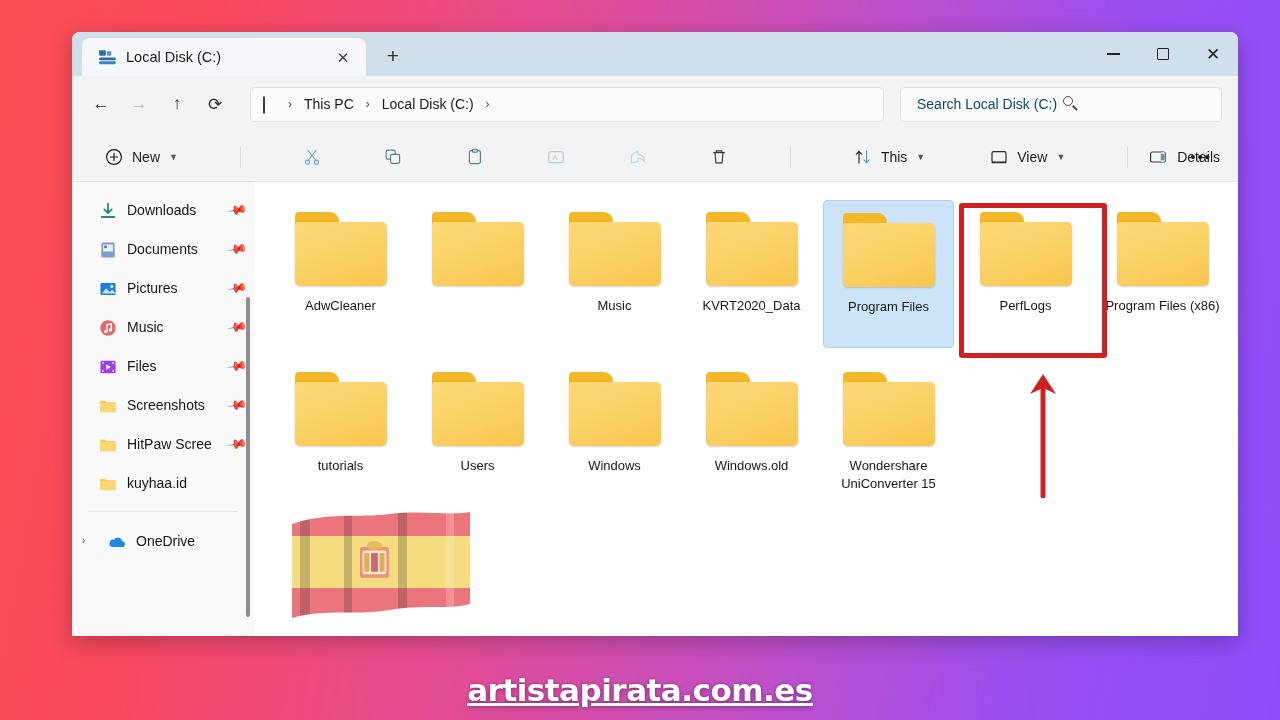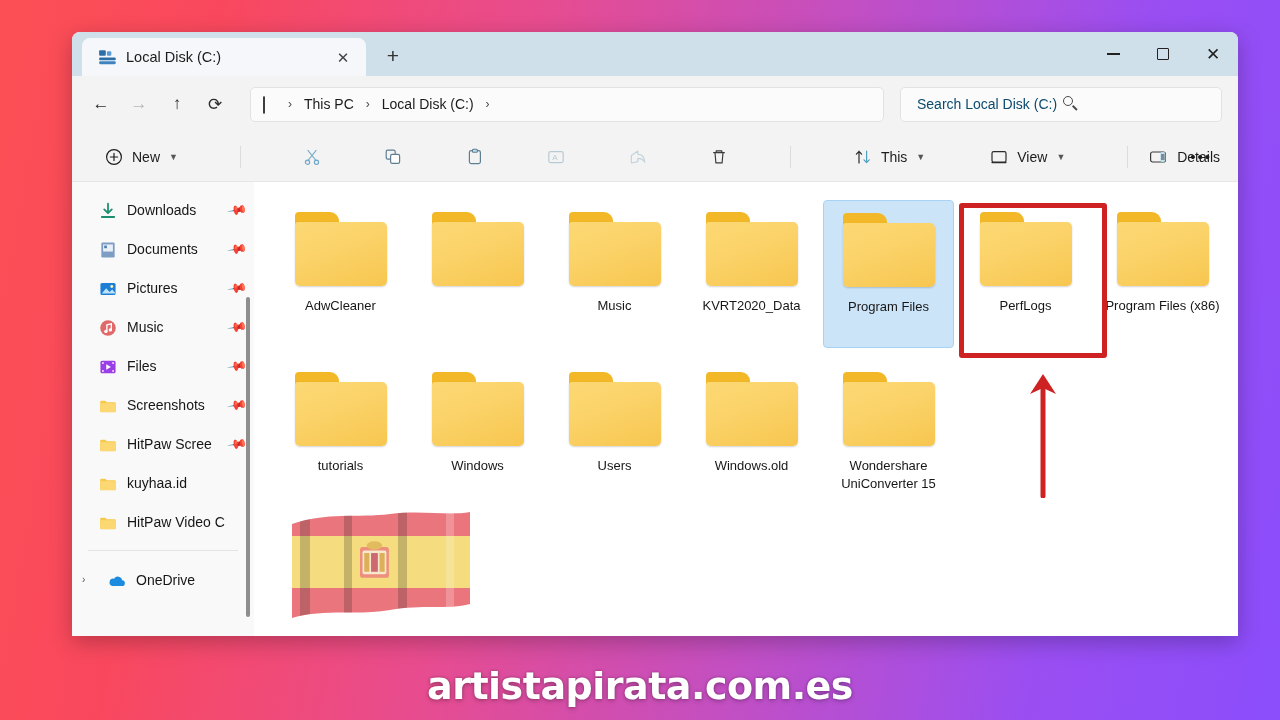--- a/index.html
+++ b/index.html
@@ -226,24 +226,25 @@
   }
   .arrow { position: absolute; pointer-events: none; }
 
   
   #flag { position: absolute; left: 286px; top: 508px; width: 190px; height: 120px; opacity: .88; }
   #watermark {
     position: absolute; left: 0; right: 0; bottom: 12px;
     text-align: center;
     font-family: "DejaVu Sans", sans-serif;
     font-weight: bold;
-    font-size: 38px;
+    font-size: 31px;
     color: #FFFFFF;
     letter-spacing: -0.5px;
     text-shadow: 0 0 3px rgba(0,0,0,.30), 0 2px 5px rgba(0,0,0,.20);
+    text-decoration: underline;
   }
 </style>
 </head>
 <body>
 
 <div id="bg">
 
   <div id="window">
 
     <div class="titlebar">
@@ -471,29 +472,20 @@
         <div class="sb-item">
           <span class="sbicon">
             <svg class="glyph" viewBox="0 0 18 18">
                 <path d="M2 5.2a1 1 0 011-1h3.6l1.3 1.5H15a1 1 0 011 1v7a1 1 0 01-1 1H3a1 1 0 01-1-1z" fill="#F6C94B"></path>
                 <path d="M2 6.6h14v6.8a1 1 0 01-1 1H3a1 1 0 01-1-1z" fill="#FCD873"></path>
               </svg>
           </span>
           <span class="sb-label">kuyhaa.id</span>
         </div>
 
-        <div class="sb-item">
-          <span class="sbicon">
-            <svg class="glyph" viewBox="0 0 18 18">
-                <path d="M2 5.2a1 1 0 011-1h3.6l1.3 1.5H15a1 1 0 011 1v7a1 1 0 01-1 1H3a1 1 0 01-1-1z" fill="#F6C94B"></path>
-                <path d="M2 6.6h14v6.8a1 1 0 01-1 1H3a1 1 0 01-1-1z" fill="#FCD873"></path>
-              </svg>
-          </span>
-          <span class="sb-label">HitPaw Video C</span>
-        </div>
 
         <div class="sb-sep"></div>
 
         <div class="sb-item" style="padding-left:10px">
           <span class="sb-chev">›</span>
           <span class="sbicon">
             <svg class="glyph" viewBox="0 0 18 18">
                 <path d="M5 13.6h8.3a2.6 2.6 0 00.3-5.2 3.9 3.9 0 00-7.2-1.5A3 3 0 005 13.6z" fill="#1B8BE0"></path>
               </svg>
           </span>
@@ -584,31 +576,31 @@
               <div class="cap">tutorials</div>
             </div>
           </div>
 
           <div class="cell">
             <div class="inner">
               <div class="folder">
                   <span class="tabp"></span>
                   <span class="bodyf"></span>
                 </div>
+              <div class="cap">Users</div>
+            </div>
+          </div>
+
+          <div class="cell">
+            <div class="inner">
+              <div class="folder">
+                  <span class="tabp"></span>
+                  <span class="bodyf"></span>
+                </div>
               <div class="cap">Windows</div>
-            </div>
-          </div>
-
-          <div class="cell">
-            <div class="inner">
-              <div class="folder">
-                  <span class="tabp"></span>
-                  <span class="bodyf"></span>
-                </div>
-              <div class="cap">Users</div>
             </div>
           </div>
 
           <div class="cell">
             <div class="inner">
               <div class="folder">
                   <span class="tabp"></span>
                   <span class="bodyf"></span>
                 </div>
               <div class="cap">Windows.old</div>

